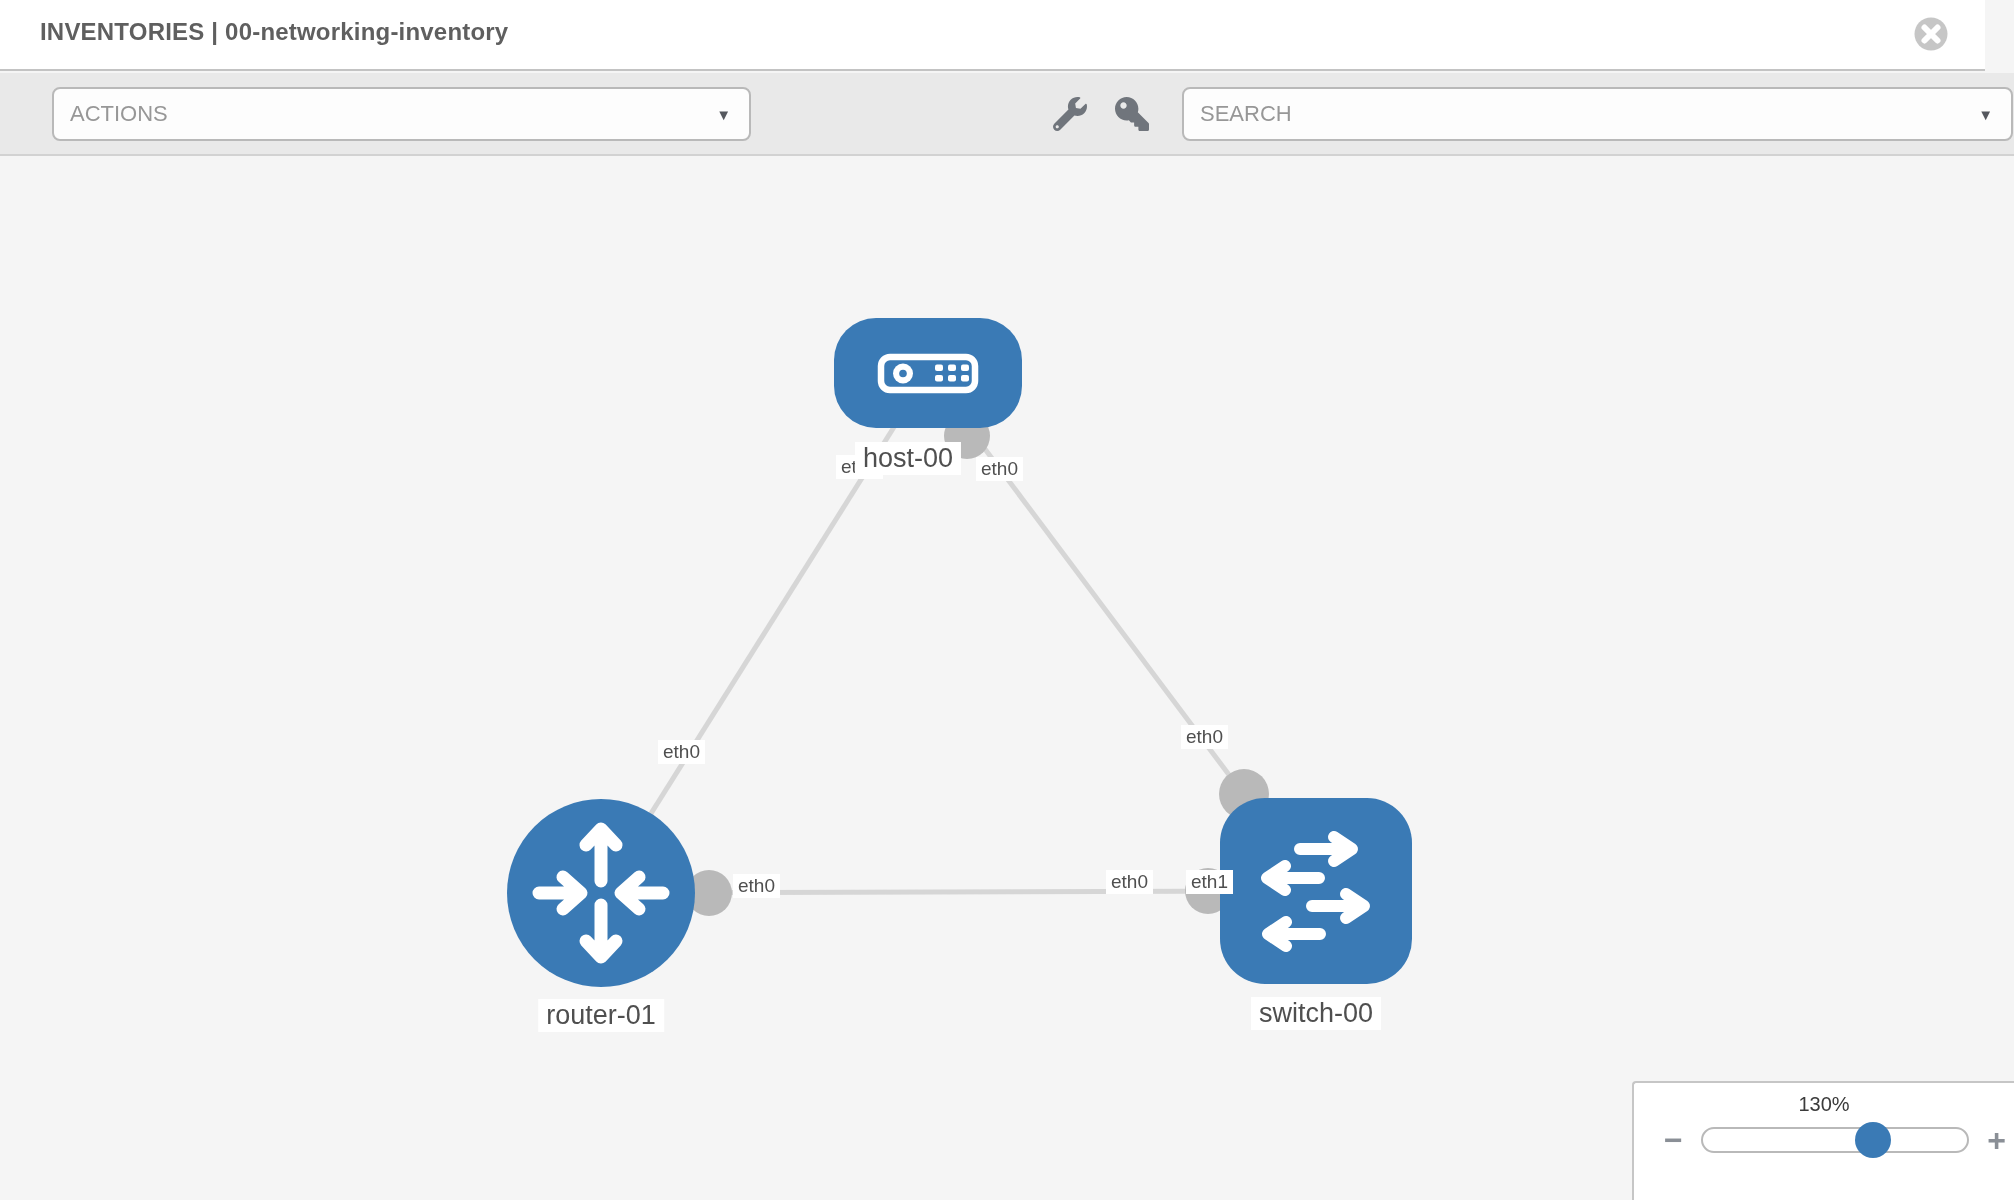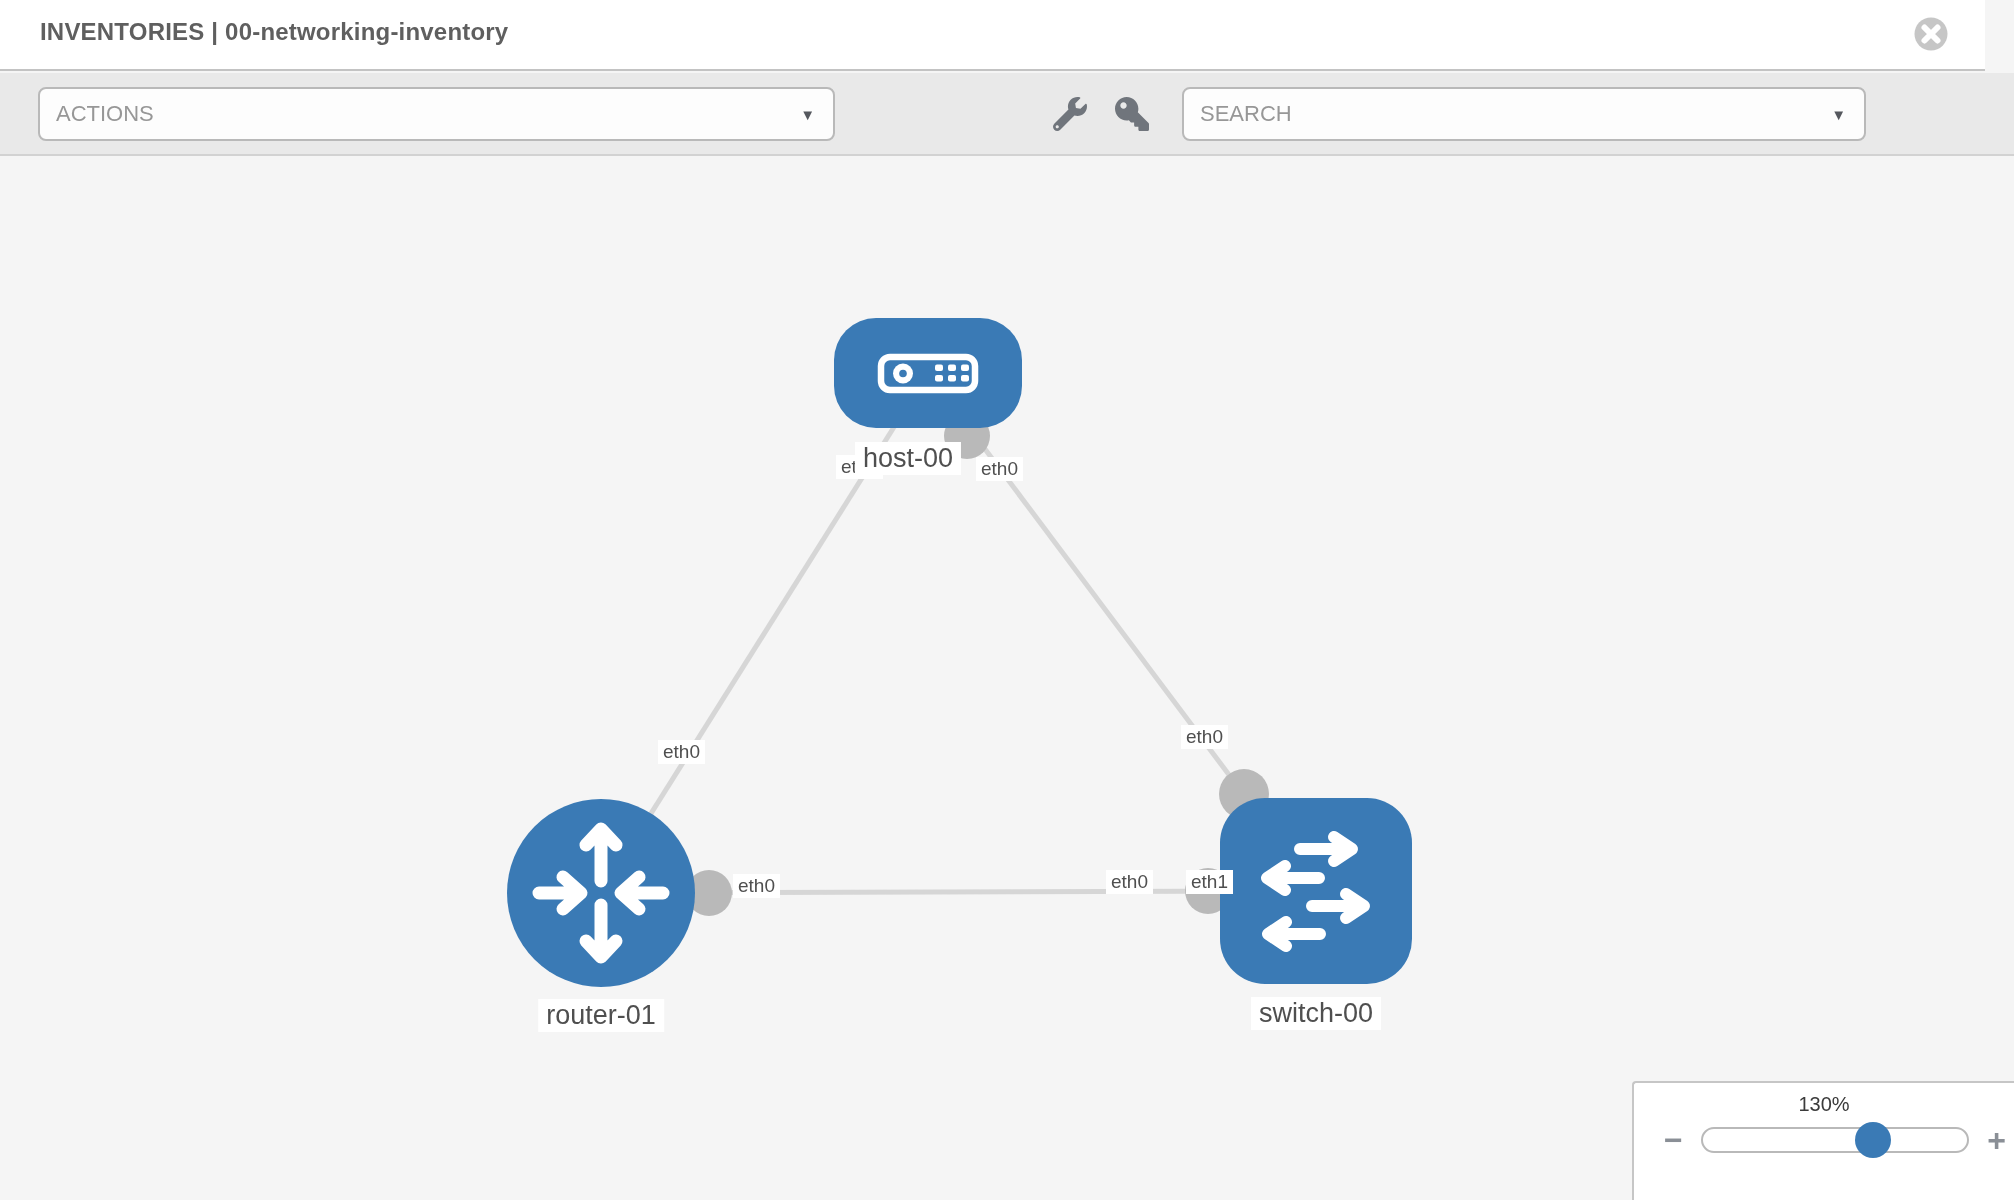--- a/index.html
+++ b/index.html
@@ -26,22 +26,22 @@
     background: #e9e9e9; border-bottom: 2px solid #d2d2d2;
   }
   .select-box {
     position: absolute; top: 14px; height: 54px;
     background: #fdfdfd; border: 2px solid #b9b9b9; border-radius: 8px;
     display: flex; align-items: center; justify-content: space-between;
     padding: 0 18px 0 16px; cursor: pointer;
   }
   .select-box .box-label { font-size: 22px; color: #979797; }
   .caret { font-size: 15px; color: #55585e; line-height: 1; }
-  .actions-box { left: 38px; width: 797px; }
-  .search-box  { left: 1182px; width: 684px; }
+  .actions-box { left: 52px; width: 699px; }
+  .search-box  { left: 1182px; width: 831px; }
   .tool-btn {
     position: absolute; top: 22px; width: 40px; height: 40px;
     background: transparent; border: none; cursor: pointer; padding: 0;
   }
   .tool-btn.wrench { left: 1050px; }
   .tool-btn.key    { left: 1112px; }
 
   
   .canvas { position: absolute; left: 0; top: 158px; width: 2014px; height: 1042px; background: #f5f5f5; margin-left: 12px; }
   .topo-svg { position: absolute; left: 0; top: 0; }

